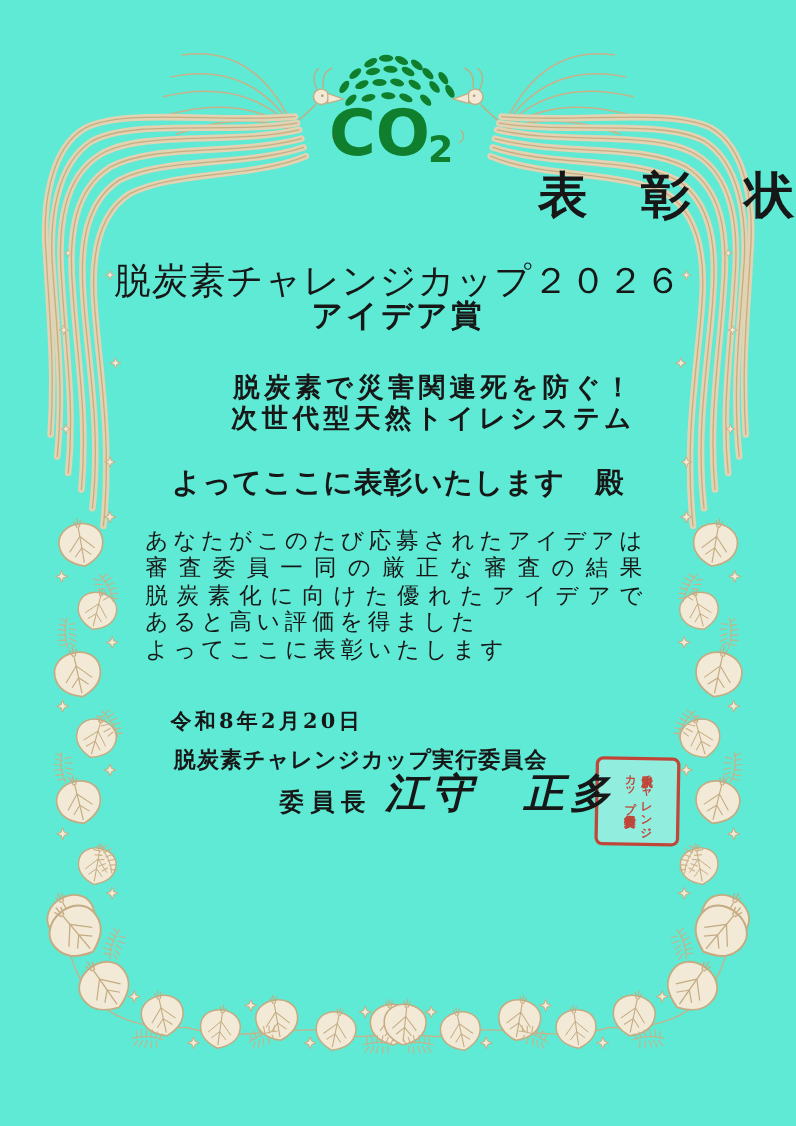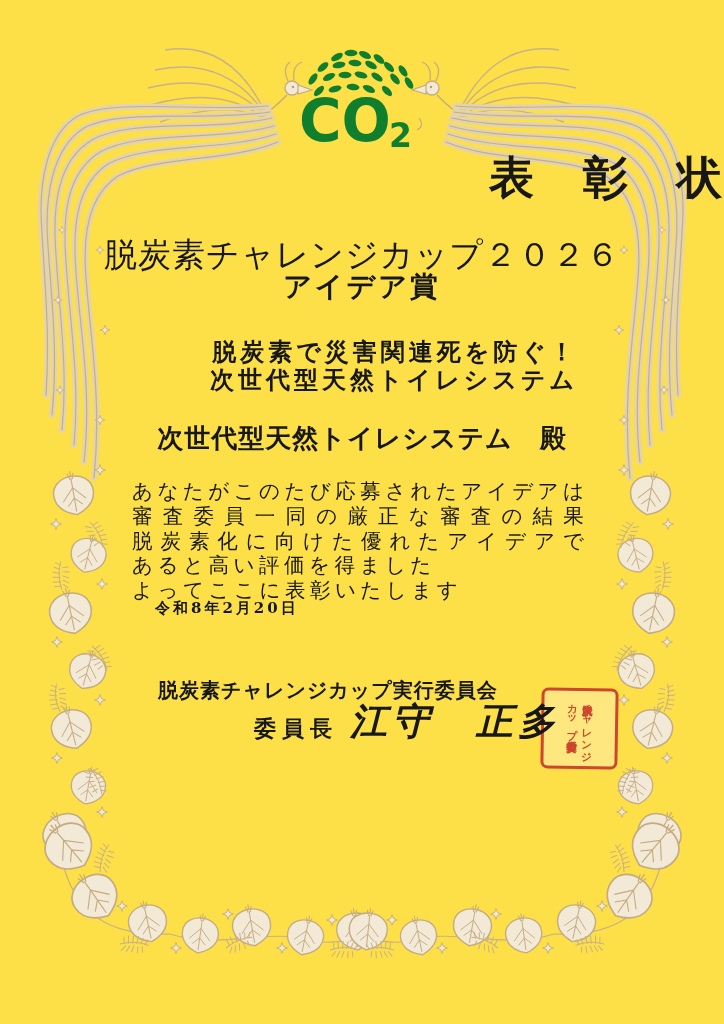--- a/index.html
+++ b/index.html
@@ -1,34 +1,34 @@
 <!DOCTYPE html>
 <html><head>
 <meta charset="utf-8">
 <style>
   html,body{margin:0;padding:0;background:#e8e8e8;}
   .page{
     position:relative;width:724px;height:1024px;margin:0 auto;
-    background:#fde047;overflow:hidden;
+    background:#5eead4;overflow:hidden;
     font-family:"DejaVu Serif","Liberation Serif",serif;
     color:#171717;
   }
   .border-svg{position:absolute;left:0;top:0;z-index:0;}
   .txt{position:absolute;z-index:2;white-space:pre;}
   .center{left:0;width:724px;text-align:center;}
   .cert-title{top:148px;font-size:45px;font-weight:700;letter-spacing:2px;text-align:right;}
   .competition{top:233px;font-size:33px;font-weight:400;letter-spacing:1px;}
   .award{top:268px;font-size:28px;font-weight:700;letter-spacing:3px;}
   .entry1{top:336px;font-size:24px;font-weight:600;letter-spacing:4px;padding-left:33px;}
   .entry2{top:364px;font-size:24px;font-weight:600;letter-spacing:4px;padding-left:32px;}
   .recipient{top:421px;font-size:26px;font-weight:600;letter-spacing:1px;}
   .body-block{position:absolute;left:132px;top:479px;width:452px;z-index:2;}
   .body-line{font-size:20.5px;line-height:24.8px;height:24.8px;font-weight:500;letter-spacing:4.5px;white-space:pre;}
   .body-line.justify{display:flex;justify-content:space-between;letter-spacing:0;}
-  .date-line{left:155px;top:599px;font-size:15px;font-weight:600;letter-spacing:3px;}
+  .date-line{left:155px;top:643px;font-size:19px;font-weight:600;letter-spacing:3px;}
   .committee-line{left:158px;top:677px;font-size:20px;font-weight:600;letter-spacing:1px;}
   .chair-label{left:254px;top:714px;font-size:22px;font-weight:600;letter-spacing:6px;}
   .chair-name{left:350px;top:697px;font-size:37px;font-weight:600;font-style:italic;letter-spacing:5px;z-index:3;}
   .seal{
     position:absolute;left:541px;top:688px;width:71px;height:75px;z-index:1;
     border:3px solid #c9392d;border-radius:7px;color:#c9392d;opacity:.92;
     display:flex;align-items:center;justify-content:center;transform:rotate(1deg);
     background:rgba(255,246,243,.35);
   }
   .seal-text{
@@ -170,21 +170,21 @@
       <text x="2" y="93" font-size="58" font-weight="bold" fill="#0f7f2d" font-family="&quot;DejaVu Sans&quot;,&quot;Liberation Sans&quot;,sans-serif">CO</text>
       <text x="92" y="99" font-size="33" font-weight="bold" fill="#0f7f2d" font-family="&quot;DejaVu Sans&quot;,&quot;Liberation Sans&quot;,sans-serif">2</text>
     </svg>
   </div>
 
   <div class="txt center cert-title">表　彰　状</div>
   <div class="txt center competition">脱炭素チャレンジカップ２０２６</div>
   <div class="txt center award">アイデア賞</div>
   <div class="txt center entry1">脱炭素で災害関連死を防ぐ！</div>
   <div class="txt center entry2">次世代型天然トイレシステム</div>
-  <div class="txt center recipient">次世代型天然トイレシステム　殿</div>
+  <div class="txt center recipient">よってここに表彰いたします　殿</div>
 
   <div class="body-block">
     <div class="body-line justify"><span>あ</span><span>な</span><span>た</span><span>が</span><span>こ</span><span>の</span><span>た</span><span>び</span><span>応</span><span>募</span><span>さ</span><span>れ</span><span>た</span><span>ア</span><span>イ</span><span>デ</span><span>ア</span><span>は</span></div>
     <div class="body-line justify"><span>審</span><span>査</span><span>委</span><span>員</span><span>一</span><span>同</span><span>の</span><span>厳</span><span>正</span><span>な</span><span>審</span><span>査</span><span>の</span><span>結</span><span>果</span></div>
     <div class="body-line justify"><span>脱</span><span>炭</span><span>素</span><span>化</span><span>に</span><span>向</span><span>け</span><span>た</span><span>優</span><span>れ</span><span>た</span><span>ア</span><span>イ</span><span>デ</span><span>ア</span><span>で</span></div>
     <div class="body-line">あると高い評価を得ました</div>
     <div class="body-line">よってここに表彰いたします</div>
   </div>
 
   <div class="txt date-line">令和8年2月20日</div>

